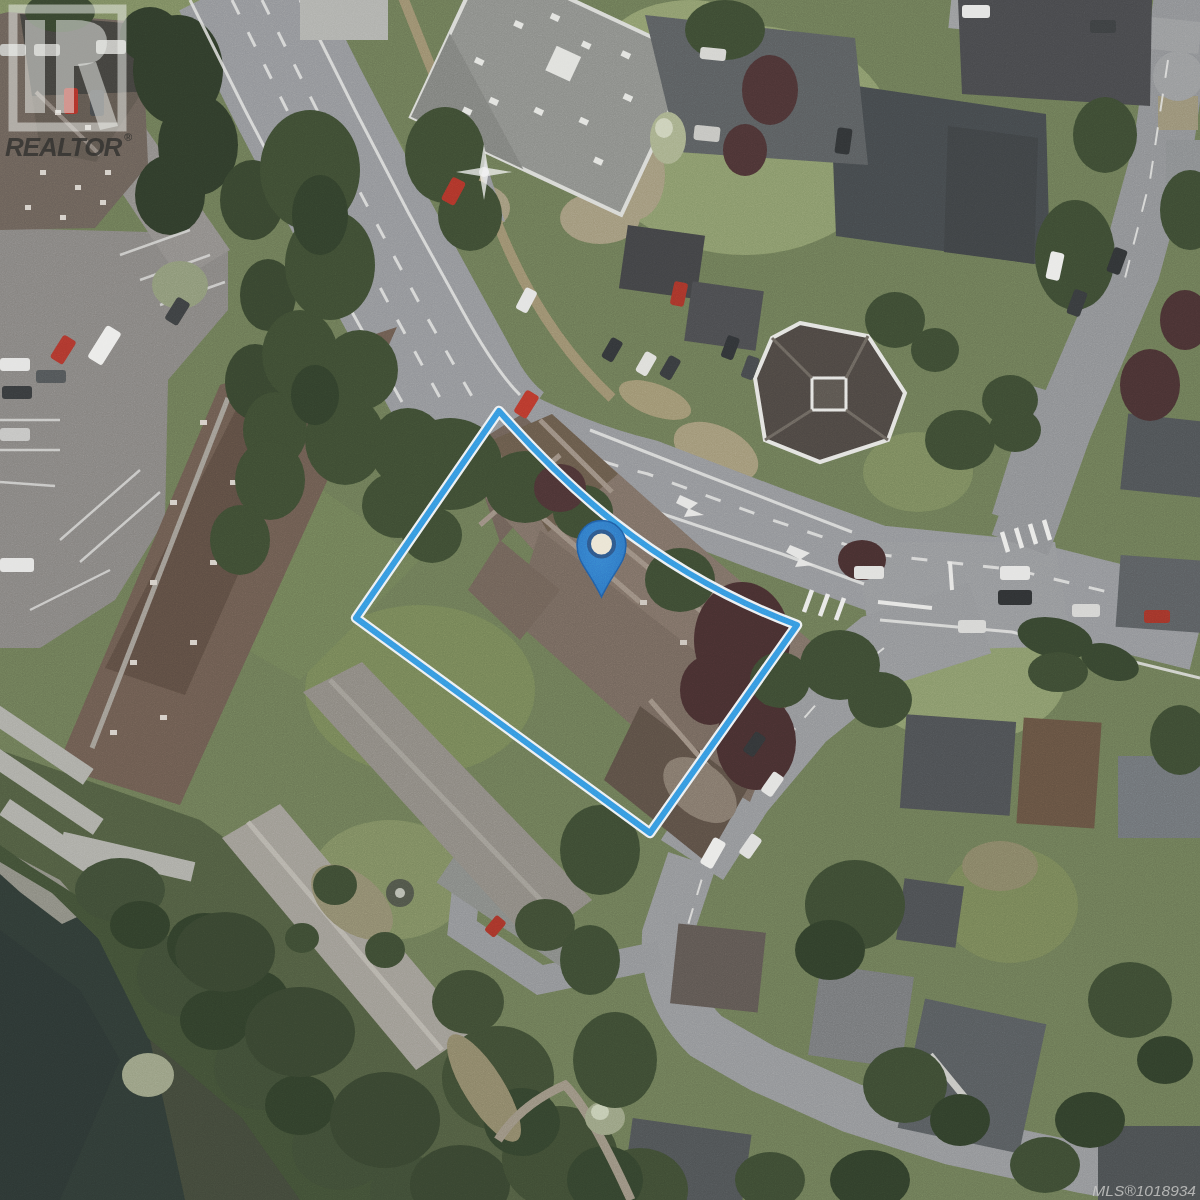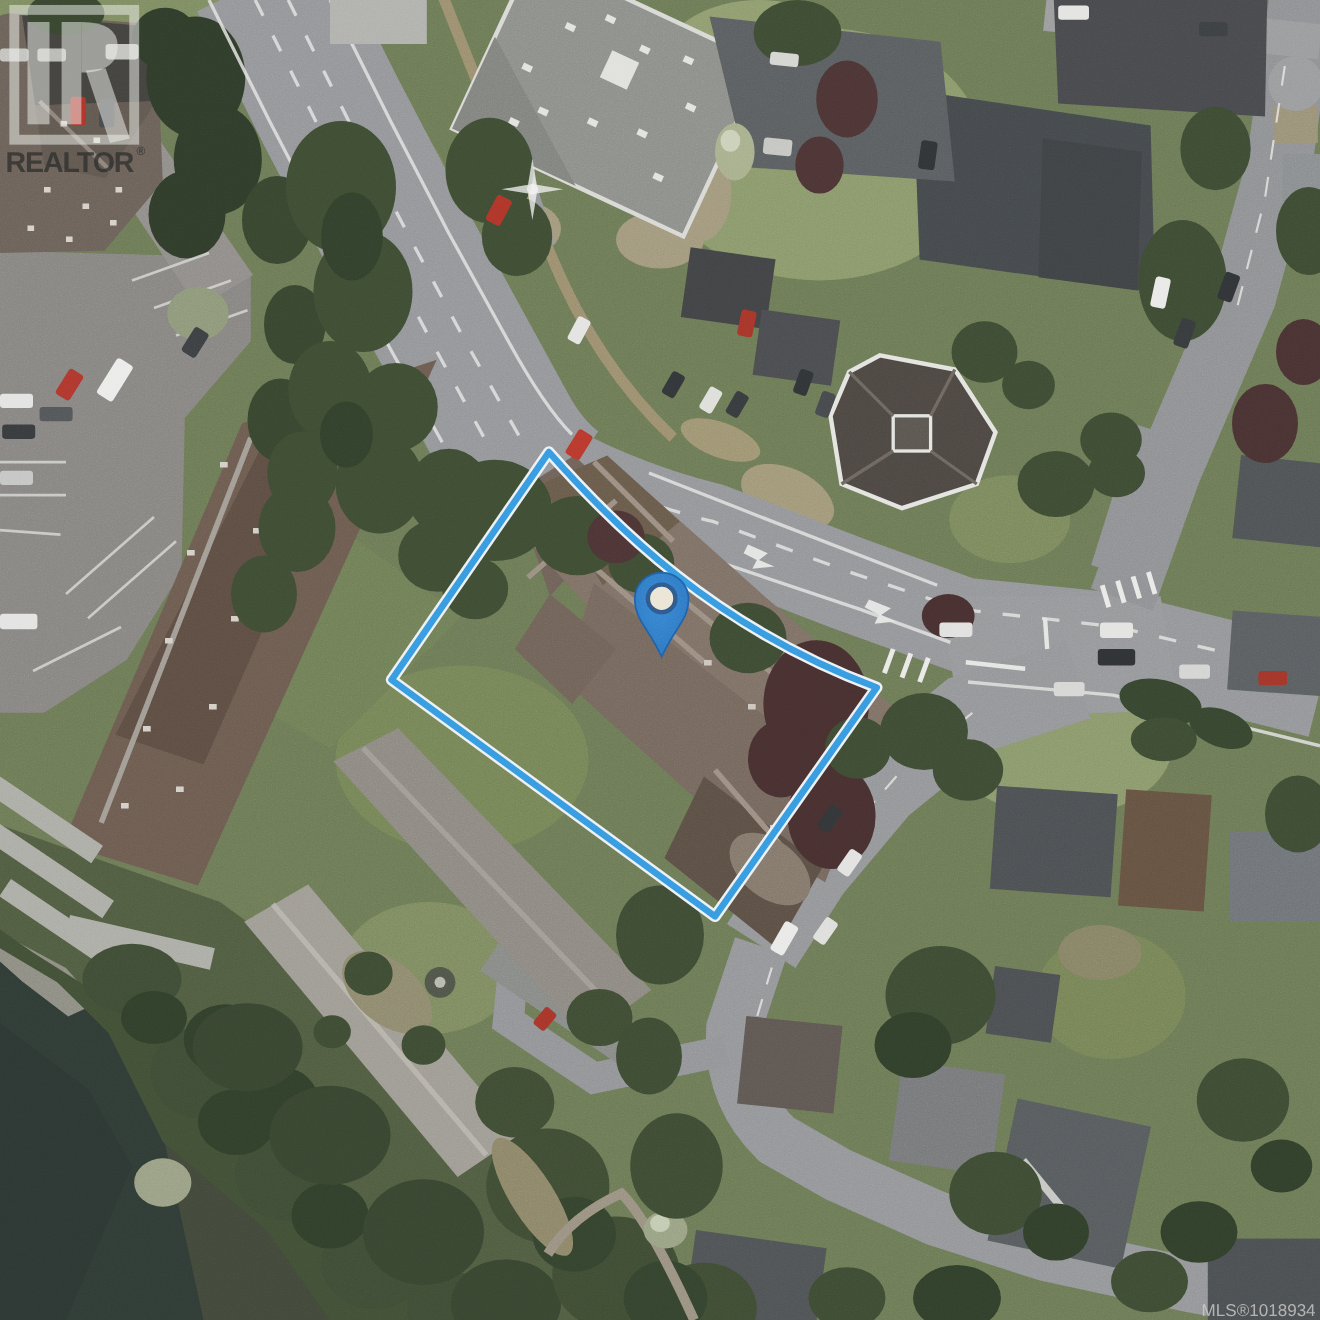--- a/index.html
+++ b/index.html
@@ -1,16 +1,16 @@
 <!DOCTYPE html>
 <html><head>
 <meta charset="utf-8">
 <style>
   html,body{margin:0;padding:0;background:#6d7b58;}
-  .wrap{width:1200px;height:1200px;overflow:hidden;position:relative;font-family:"Liberation Sans",sans-serif;}
+  .wrap{width:1200px;height:1200px;overflow:hidden;position:relative;font-family:"Liberation Sans",sans-serif;font-style:italic;}
 </style>
 </head>
 <body>
 <div class="wrap">
 <svg width="1200" height="1200" viewBox="0 0 1200 1200" xmlns="http://www.w3.org/2000/svg">
 <defs>
   <radialGradient id="pinGrad" cx="45%" cy="40%" r="75%">
     <stop offset="0%" stop-color="#3585d4"></stop>
     <stop offset="75%" stop-color="#2b77c6"></stop>
     <stop offset="100%" stop-color="#2264ae"></stop>

